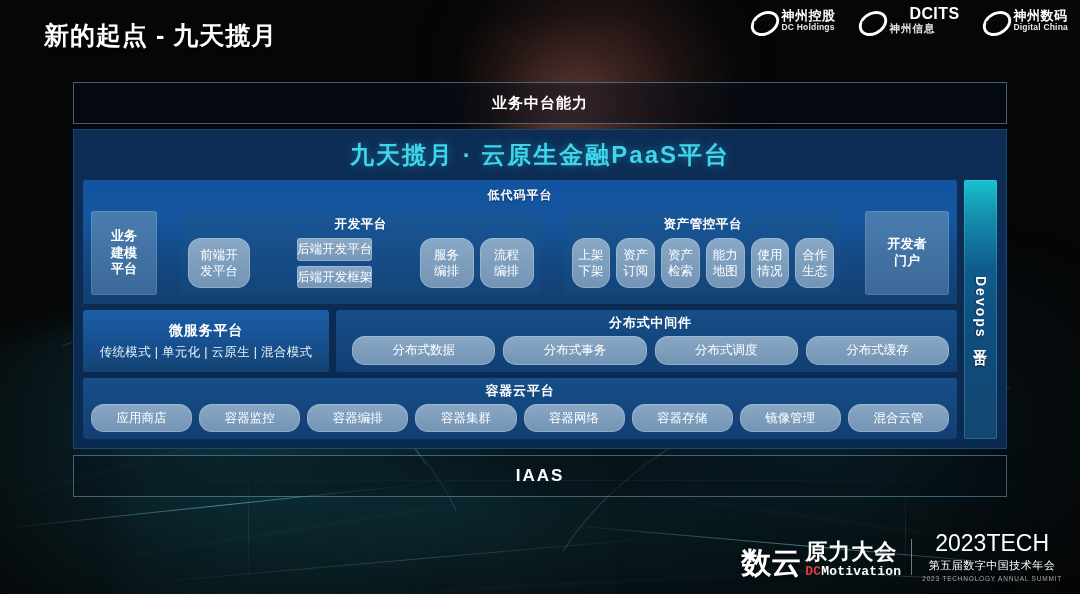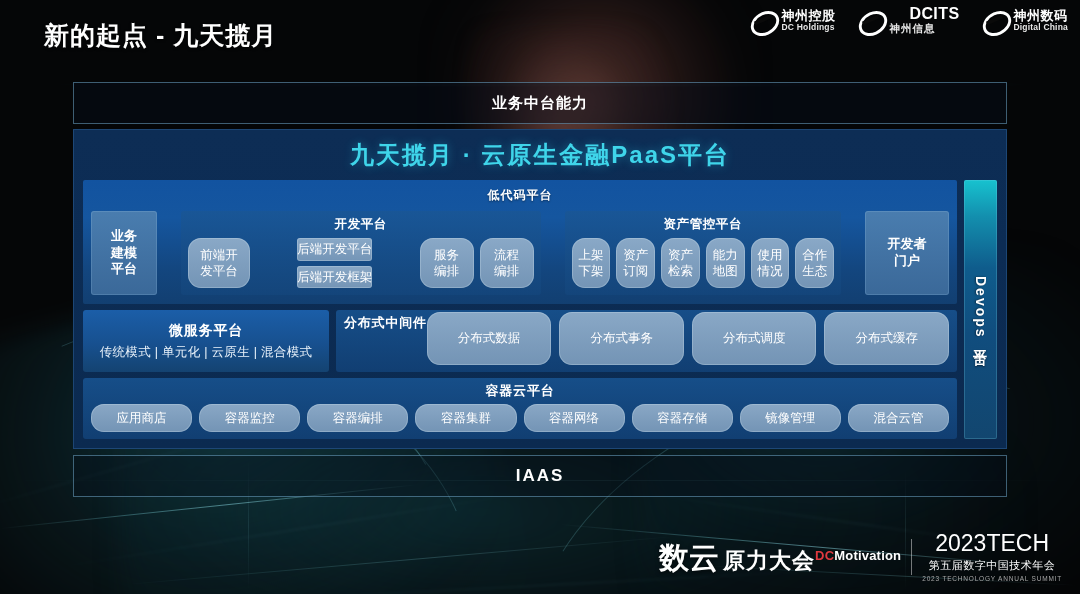--- a/index.html
+++ b/index.html
@@ -258,22 +258,22 @@
     display: flex; flex-direction: column; align-items: center; justify-content: center;
     color: #fff;
   }
   .micro-t { font-size: 14px; font-weight: bold; letter-spacing: .8px; }
   .micro-s { font-size: 12.5px; margin-top: 4px; letter-spacing: .3px; color: #eaf3fb; }
 
   .middle {
     flex: 1 1 auto;
     background: linear-gradient(180deg, rgba(24,84,146,0.85) 0%, rgba(18,66,120,0.85) 100%);
     border-radius: 3px;
-    padding: 2px 8px 7px 8px;
-    display: flex; flex-direction: row;
+    padding: 2px 8px 7px 16px;
+    display: flex; flex-direction: column;
   }
   .middle-title { text-align:center; color:#fff; font-size: 13px; font-weight: bold; padding: 2px 0 4px 0; letter-spacing:.8px; }
   .middle-body { display:flex; gap: 8px; flex: 1 1 auto; }
   .middle-body .chip { flex: 1 1 0; font-size: 12.5px; }
 
   
   .container-cloud {
     margin-top: 6px;
     background: linear-gradient(180deg, rgba(24,84,146,0.85) 0%, rgba(18,66,120,0.85) 100%);
     border-radius: 3px;
@@ -292,27 +292,27 @@
     display: flex; align-items: center; justify-content: center;
     color: #ffffff; font-size: 17px; font-weight: bold; letter-spacing: 2px;
   }
 
   
   .conf-logo {
     position: absolute; right: 18px; bottom: 12px;
     display: flex; align-items: center; gap: 10px;
     z-index: 6;
   }
-  .conf-left { display: flex; align-items: flex-end; gap: 4px; }
+  .conf-left { display: flex; align-items: flex-end; gap: 4px; font-family: Liberation Mono, monospace; }
   .conf-cn {
     color: #ffffff; font-size: 30px; font-weight: bold; letter-spacing: 0px;
     line-height: 1;
     text-shadow: 0 1px 4px rgba(0,0,0,.75);
   }
-  .conf-stack { display: flex; flex-direction: row; margin-top: 8px; }
+  .conf-stack { display: flex; flex-direction: column; margin-top: 8px; }
   .conf-cn2 { color:#ffffff; font-size: 22px; font-weight: bold; line-height: 1.05; letter-spacing: 1px; }
   .conf-en { font-size: 13px; font-weight: bold; line-height: 1.1; letter-spacing: .2px; }
   .conf-en .dc { color: #e0393f; }
   .conf-en .mo { color: #ffffff; }
   .conf-sep { width: 1px; height: 36px; background: rgba(255,255,255,.45); }
   .conf-right { display:flex; flex-direction: column; align-items: center; }
   .conf-year { color:#ffffff; font-size: 23px; font-weight: normal; letter-spacing: 0px; line-height: 1; white-space: nowrap; }
   .conf-sub1 { color:#ffffff; font-size: 11px; letter-spacing: .5px; margin-top: 3px; white-space: nowrap; }
   .conf-sub2 { color:#a8a8a8; font-size: 6.5px; letter-spacing: .8px; margin-top: 2px; white-space: nowrap; }
 </style>

